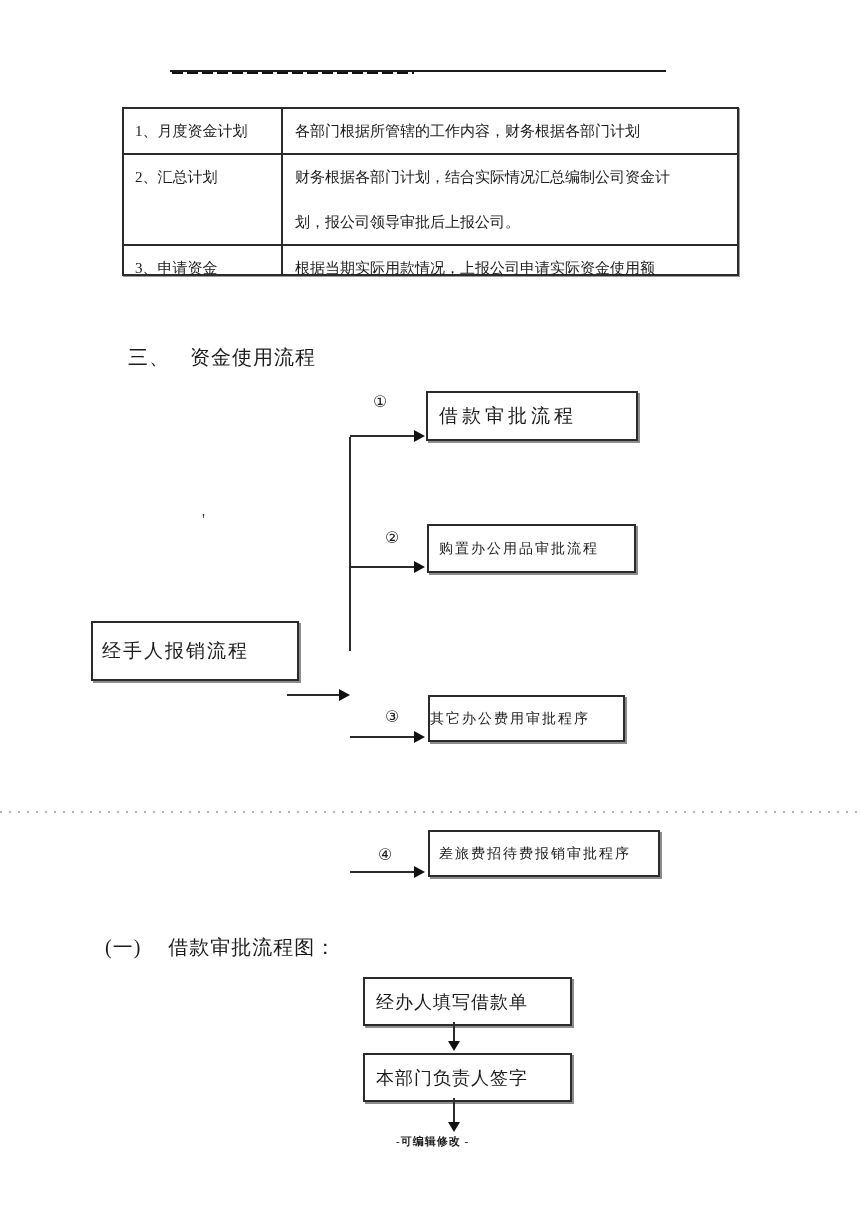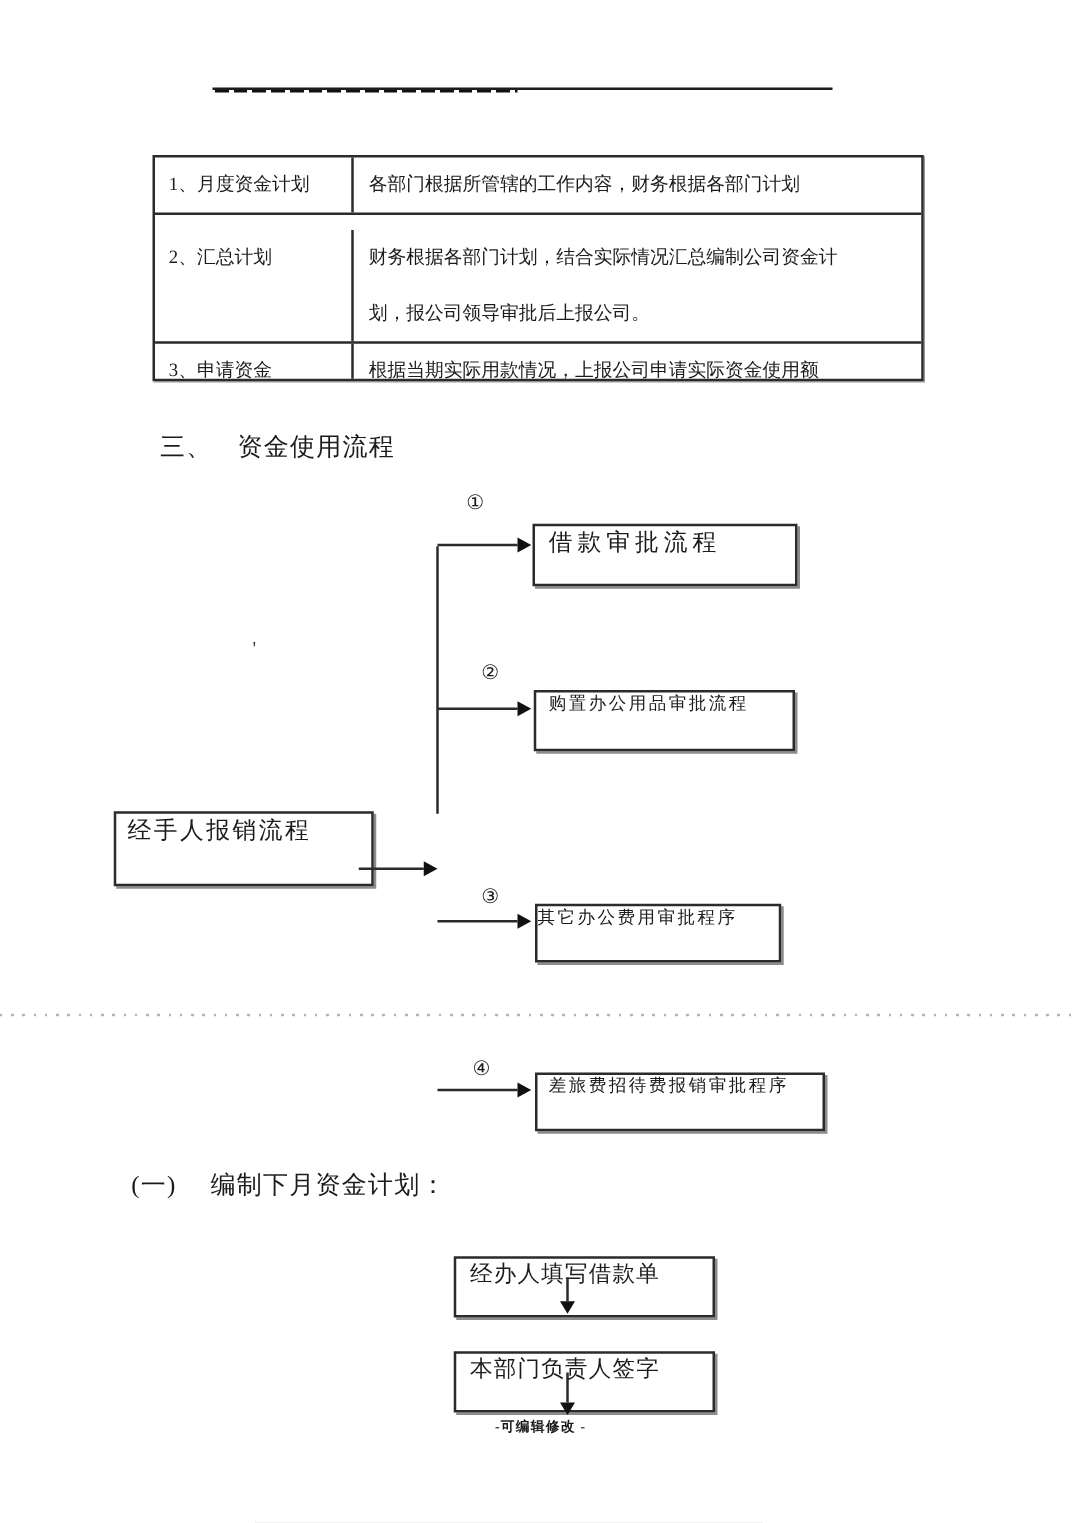--- a/index.html
+++ b/index.html
@@ -28,43 +28,43 @@
   .varrow::after{
     content:"";position:absolute;bottom:-10px;left:-5px;
     border-top:10px solid #111;
     border-left:6px solid transparent;
     border-right:6px solid transparent;
   }
   .dotted-break{position:absolute;left:0;top:811px;width:860px;height:2px;
     background:repeating-linear-gradient(90deg,#b3b3b3 0 2px,transparent 2px 9px);}
   
   .doc-table{
-    position:absolute;left:122px;top:124px;width:613px;
+    position:absolute;left:122px;top:107px;width:613px;
     border:2px solid #2b2b2b;background:#fff;
     box-shadow:1px 1px 0 #9a9a9a;
   }
   .t-row{display:flex;}
   .t-row.bb{border-bottom:2px solid #2b2b2b;}
   .t-c1{width:146px;border-right:2px solid #2b2b2b;padding-left:11px;
     font-size:15px;line-height:45px;white-space:nowrap;}
   .t-c2{flex:1;padding-left:12px;font-size:15px;line-height:45px;}
   .r1{height:44px;}
-  .r2{height:89px;margin-top:12px;}
+  .r2{height:89px;}
   .r3{height:28px;}
   
   .h-sec{position:absolute;font-size:20px;letter-spacing:1px;white-space:nowrap;}
   .h-sec .h-num{display:inline-block;}
   .h-sec .h-title{display:inline-block;}
   
   .fbox{
     position:absolute;background:#fff;
     border:2px solid #2b2b2b;
     box-shadow:2px 2px 0 #8c8c8c;
-    display:flex;
-    white-space:nowrap;overflow:hidden;margin-top:28px;
+    display:flex;align-items:center;
+    white-space:nowrap;overflow:hidden;
   }
   .circ-num{position:absolute;font-family:"DejaVu Sans",sans-serif;
     font-size:16px;color:#1b1b1b;line-height:1;}
   .stray-mark{position:absolute;font-size:16px;color:#333;}
   .footer-note{position:absolute;font-size:11px;font-weight:bold;
     letter-spacing:1px;color:#1b1b1b;white-space:nowrap;}
 </style>
 </head>
 <body>
 
@@ -130,21 +130,21 @@
   <div class="dotted-break"></div>
 
   <span class="circ-num" style="left:378px;top:847px;">④</span>
   <div class="harrow" style="left:350px;top:871px;width:64px;"></div>
   <div class="fbox" style="left:428px;top:830px;width:219px;height:43px;font-size:14px;letter-spacing:2px;padding-left:9px;">
     <span>差旅费招待费报销审批程序</span>
   </div>
 
   <div class="h-sec" style="left:105px;top:934px;">
     <span class="h-num">(一)</span>
-    <span class="h-title" style="margin-left:21px;">编制下月资金计划：</span>
+    <span class="h-title" style="margin-left:21px;">借款审批流程图：</span>
   </div>
 
   <div class="fbox" style="left:363px;top:977px;width:194px;height:45px;font-size:18px;letter-spacing:1px;padding-left:11px;">
     <span>经办人填写借款单</span>
   </div>
   <div class="varrow" style="left:453px;top:1022px;height:19px;"></div>
   <div class="fbox" style="left:363px;top:1053px;width:194px;height:45px;font-size:18px;letter-spacing:1px;padding-left:11px;">
     <span>本部门负责人签字</span>
   </div>
   <div class="varrow" style="left:453px;top:1098px;height:24px;"></div>

